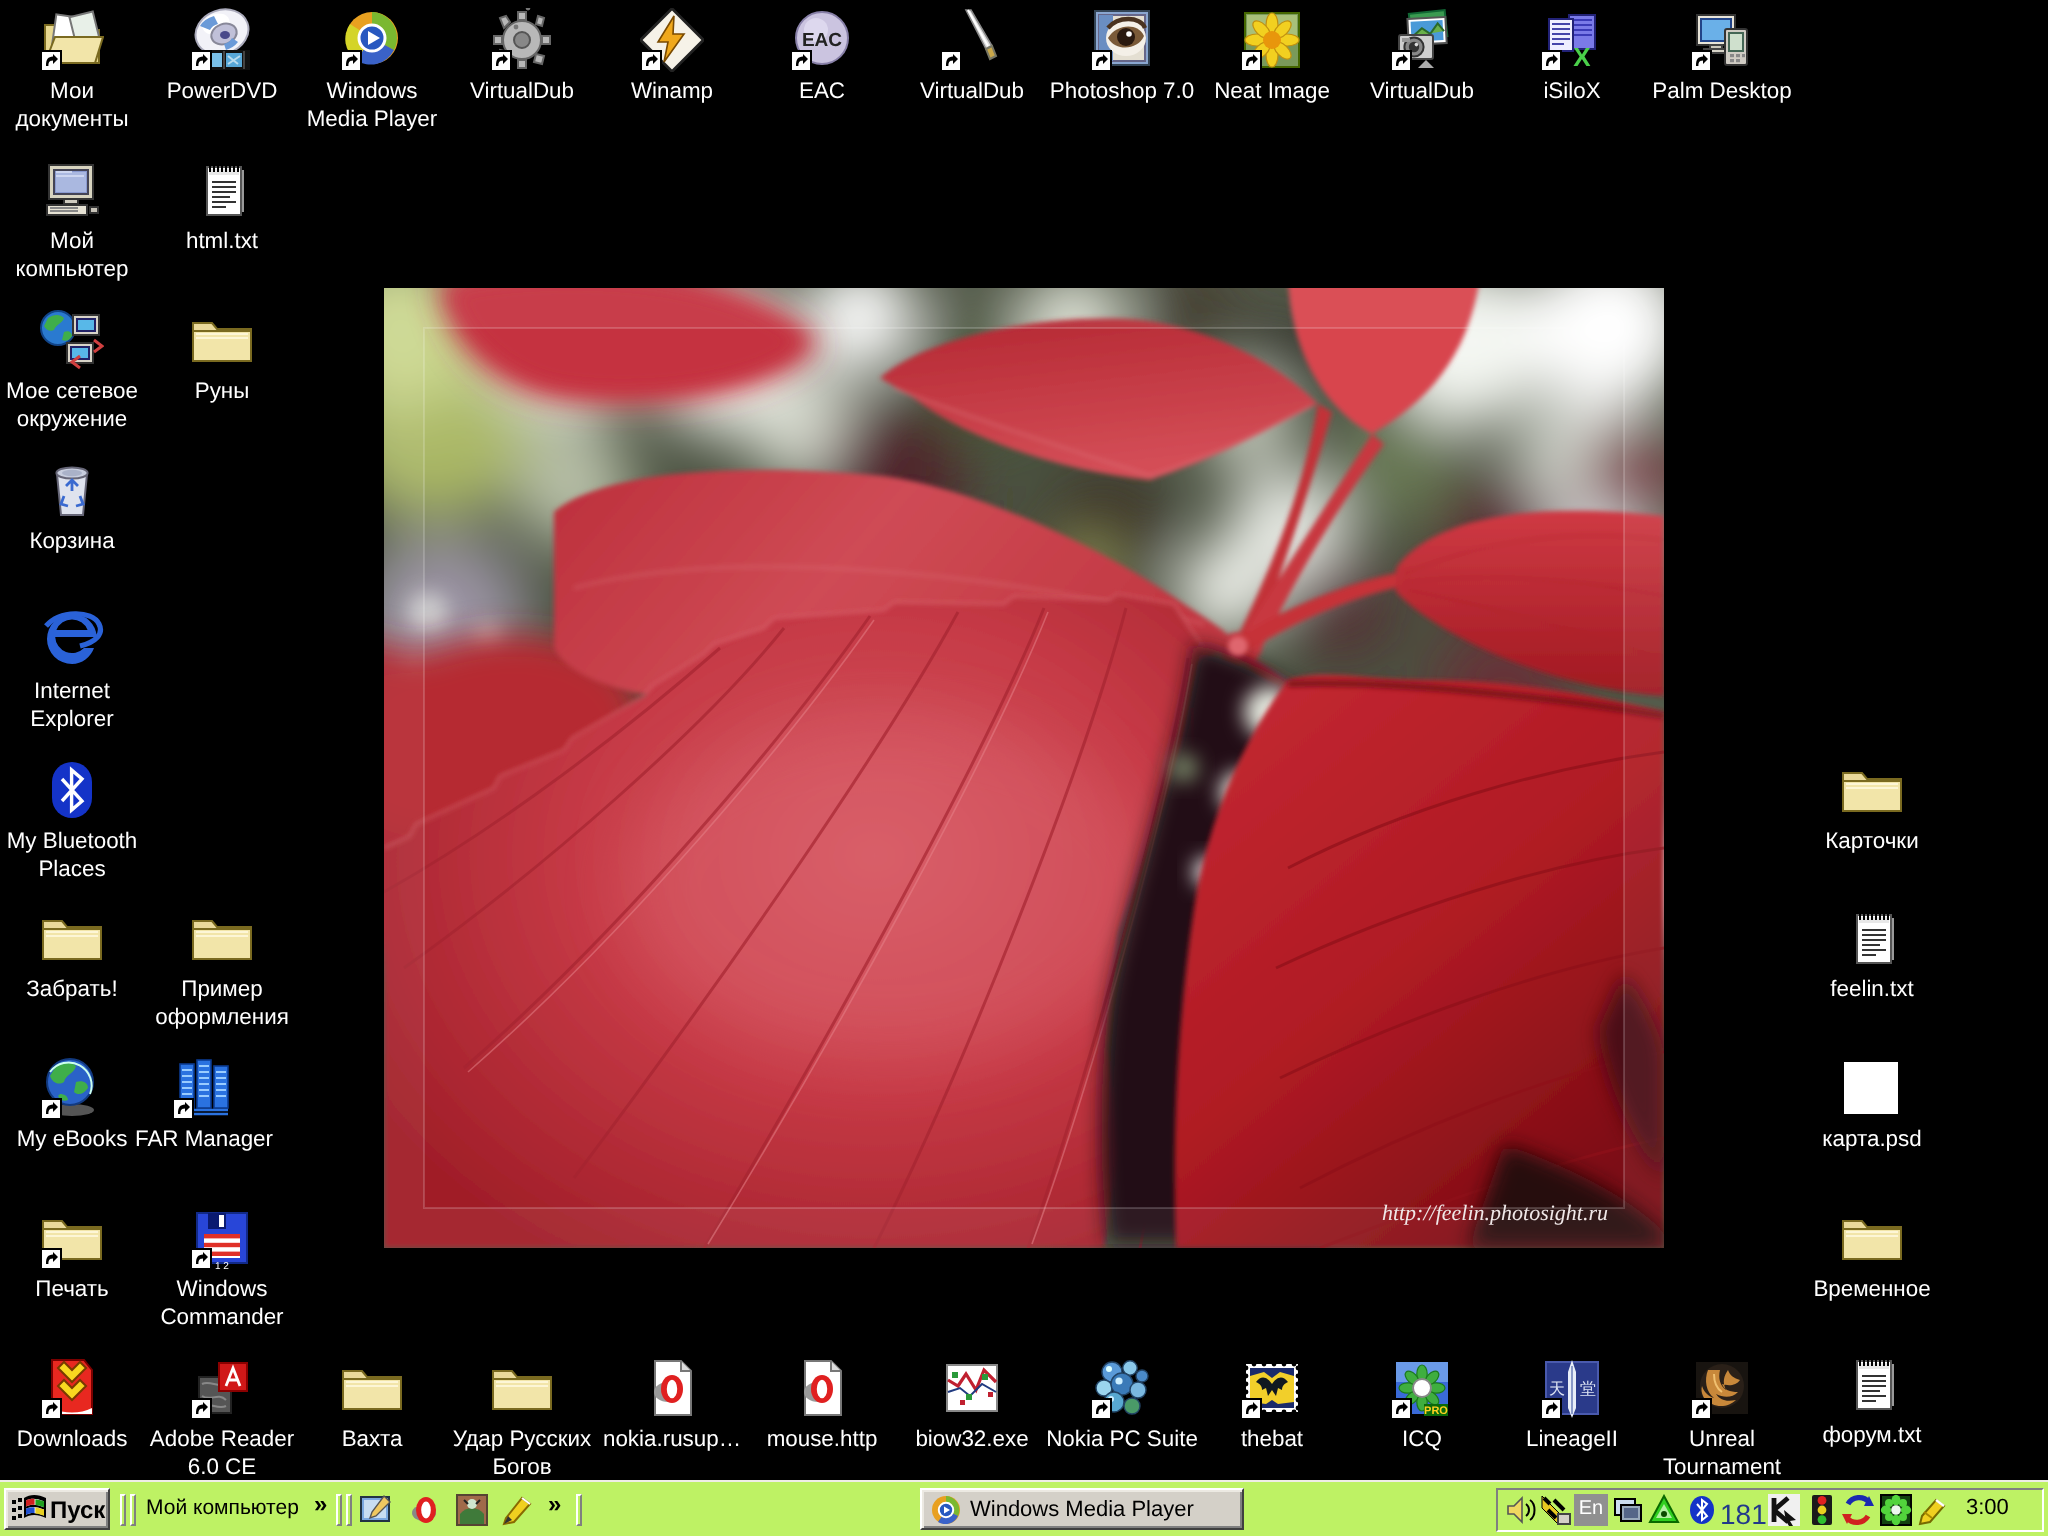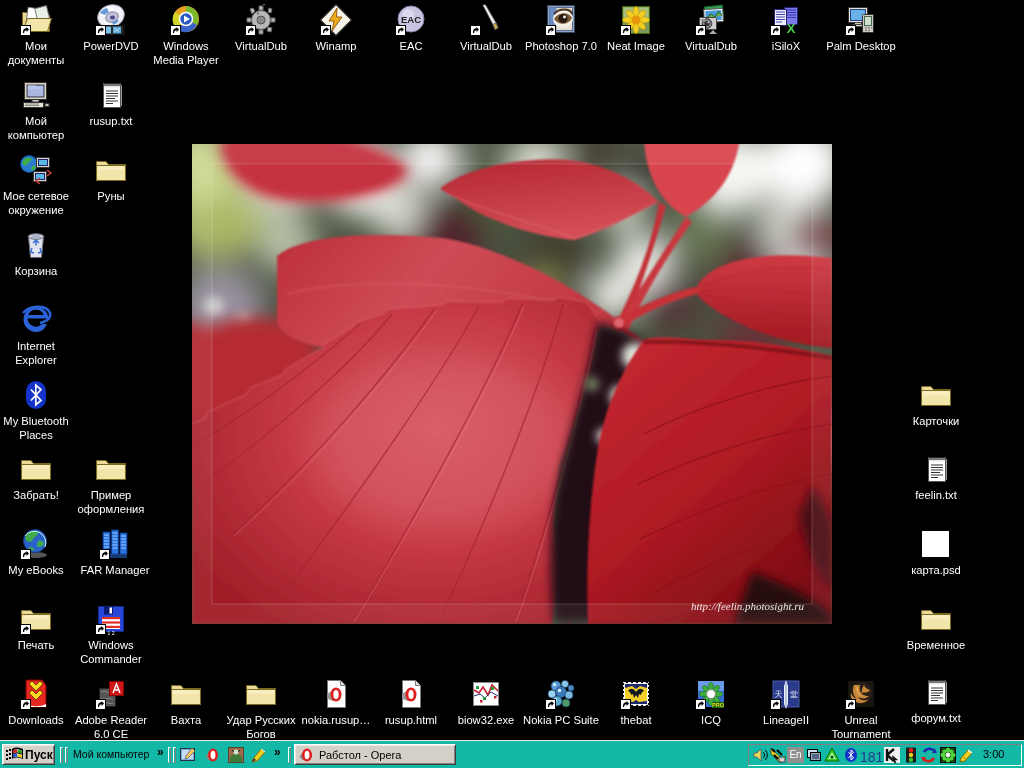--- a/index.html
+++ b/index.html
@@ -1,20 +1,20 @@
 <!DOCTYPE html>
 <html><head><meta charset="utf-8">
 <style>
 html,body{margin:0;padding:0}
 body{width:1024px;height:768px;background:#000;overflow:hidden;position:relative;font-family:"Liberation Sans",sans-serif;-webkit-font-smoothing:antialiased}
 .ic{position:absolute;width:76px;text-align:center}
 .ic svg.i{display:block;margin:0 auto;width:32px;height:32px}
 .lb{margin-top:3px;color:#fff;font-size:11.2px;line-height:14px}
 #wall{position:absolute;left:192px;top:144px;width:640px;height:599px}
-#tbar{position:absolute;left:0;top:740px;width:1024px;height:28px;background:#14b8a6;border-top:1px solid #efede6;box-sizing:border-box}
+#tbar{position:absolute;left:0;top:740px;width:1024px;height:28px;background:#bef264;border-top:1px solid #efede6;box-sizing:border-box}
 .b3d{background:#d4d0c8;border:1px solid;border-color:#ffffff #404040 #404040 #ffffff;box-shadow:inset 1px 1px 0 #ece9e2,inset -1px -1px 0 #808080;box-sizing:border-box;position:absolute}
 .grip{position:absolute;top:6px;width:3px;height:16px;border:1px solid;border-color:#ffffff #808080 #808080 #ffffff;box-sizing:border-box}
 .tbtxt{font-size:11px;color:#000;white-space:nowrap}
 .chev{font-size:12px;font-weight:bold;color:#000}
 </style></head><body>
 <svg width="0" height="0" style="position:absolute">
     <defs>
 <symbol id="sc" viewBox="0 0 32 32">
         <rect x="0.5" y="21.5" width="10" height="10" fill="#fff" stroke="#000" stroke-width="1"></rect>
         <path d="M3 29 C3 25.5 4 24.5 6.5 24.3 L6.5 23 L9 25.5 L6.5 28 L6.5 26.3 C4.8 26.4 4.2 27 4.2 29 Z" fill="#000"></path>
@@ -544,21 +544,21 @@
 <div class="ic" style="left:-2px;top:79px">
     <svg class="i" viewBox="0 0 32 32">
       <use href="#mycomp"></use>
     </svg>
     <div class="lb">Мой<br>компьютер</div>
   </div>
 <div class="ic" style="left:73px;top:79px">
     <svg class="i" viewBox="0 0 32 32">
       <use href="#txt"></use>
     </svg>
-    <div class="lb">rusup.txt</div>
+    <div class="lb">html.txt</div>
   </div>
 <div class="ic" style="left:-2px;top:154px">
     <svg class="i" viewBox="0 0 32 32">
       <use href="#network"></use>
     </svg>
     <div class="lb">Мое сетевое<br>окружение</div>
   </div>
 <div class="ic" style="left:73px;top:154px">
     <svg class="i" viewBox="0 0 32 32">
       <use href="#folder"></use>
@@ -607,21 +607,21 @@
     </svg>
     <div class="lb">feelin.txt</div>
   </div>
 <div class="ic" style="left:-2px;top:528px">
     <svg class="i" viewBox="0 0 32 32">
       <use href="#ebooks"></use>
       <use href="#sc"></use>
     </svg>
     <div class="lb">My eBooks</div>
   </div>
-<div class="ic" style="left:77px;top:528px">
+<div class="ic" style="left:64px;top:528px">
     <svg class="i" viewBox="0 0 32 32">
       <use href="#far"></use>
       <use href="#sc"></use>
     </svg>
     <div class="lb">FAR Manager</div>
   </div>
 <div class="ic" style="left:898px;top:528px">
     <svg class="i" viewBox="0 0 32 32">
       <use href="#whitesq"></use>
     </svg>
@@ -676,21 +676,21 @@
 <div class="ic" style="left:298px;top:678px">
     <svg class="i" viewBox="0 0 32 32">
       <use href="#operadoc"></use>
     </svg>
     <div class="lb">nokia.rusup…</div>
   </div>
 <div class="ic" style="left:373px;top:678px">
     <svg class="i" viewBox="0 0 32 32">
       <use href="#operadoc"></use>
     </svg>
-    <div class="lb">rusup.html</div>
+    <div class="lb">mouse.http</div>
   </div>
 <div class="ic" style="left:448px;top:678px">
     <svg class="i" viewBox="0 0 32 32">
       <use href="#biow"></use>
     </svg>
     <div class="lb">biow32.exe</div>
   </div>
 <div class="ic" style="left:523px;top:678px">
     <svg class="i" viewBox="0 0 32 32">
       <use href="#nokia"></use>
@@ -774,27 +774,29 @@
       <circle cx="8" cy="5" r="2.5" fill="#cfe6cf"></circle>
       <path d="M4 3 l2 2 M12 3 l-2 2" stroke="#222"></path>
     </svg>
 <svg width="16" height="16" style="position:absolute;left:251px;top:6px" viewBox="0 0 16 16">
       <path d="M2 12 L10 2 L14 5 L6 14 L1 15 Z" fill="#f0d020" stroke="#886a00"></path>
       <path d="M10 2 L14 5" stroke="#fff"></path>
       <path d="M1 15 L3 11 L5 13 Z" fill="#333"></path>
     </svg>
 <span class="chev" style="position:absolute;left:274px;top:4px">»</span>
 <div class="grip" style="left:288px"></div>
-<div class="b3d" style="left:294px;top:3px;width:162px;height:21px">
+<div class="b3d" style="left:460px;top:3px;width:162px;height:21px">
       <svg width="16" height="16" style="position:absolute;left:4px;top:2px" viewBox="0 0 16 16">
-        <ellipse cx="7" cy="9.5" rx="6" ry="4" fill="#888"></ellipse>
-        <ellipse cx="8" cy="8" rx="5" ry="6.5" fill="#e02020"></ellipse>
-        <ellipse cx="8" cy="8" rx="2.4" ry="4.2" fill="#fff"></ellipse>
+        <circle cx="8" cy="8" r="7" fill="#e8a020"></circle>
+        <path d="M8 1 a7 7 0 0 1 6 10 l-6 -3 z" fill="#7ab830"></path>
+        <path d="M14 11 a7 7 0 0 1 -10 3 l4 -6 z" fill="#3a62c8"></path>
+        <circle cx="8" cy="8" r="3.6" fill="#2858c0" stroke="#fff"></circle>
+        <path d="M7 6.2 l3 1.8 l-3 1.8 z" fill="#fff"></path>
       </svg>
-      <span class="tbtxt" style="position:absolute;left:24px;top:4px">Рабстол - Opera</span>
+      <span class="tbtxt" style="position:absolute;left:24px;top:4px">Windows Media Player</span>
     </div>
 <div style="position:absolute;left:748px;top:3px;right:2px;height:22px;border:1px solid;border-color:#808080 #ffffff #ffffff #808080;box-sizing:border-box"></div>
 <svg width="16" height="16" style="position:absolute;left:753px;top:6px" viewBox="0 0 16 16">
       <path d="M1 6 H4 L8 2 V14 L4 10 H1 Z" fill="#f0d860" stroke="#555" stroke-width="0.8"></path>
       <path d="M10 5 C12 6.5 12 9.5 10 11 M12 3 C15 5 15 11 12 13" stroke="#000" fill="none"></path>
     </svg>
 <svg width="16" height="16" style="position:absolute;left:770px;top:6px" viewBox="0 0 16 16">
       <path d="M1 1 L13 13 L13 15 L9 15 L1 7 Z" fill="#e8c820" stroke="#000" stroke-width="0.5"></path>
       <path d="M2 2 L5 5 M4 8 L8 12 M7 3 L12 8" stroke="#000" stroke-width="2"></path>
       <rect x="9" y="10" width="6" height="5" fill="#d4d0c8" stroke="#444"></rect>

